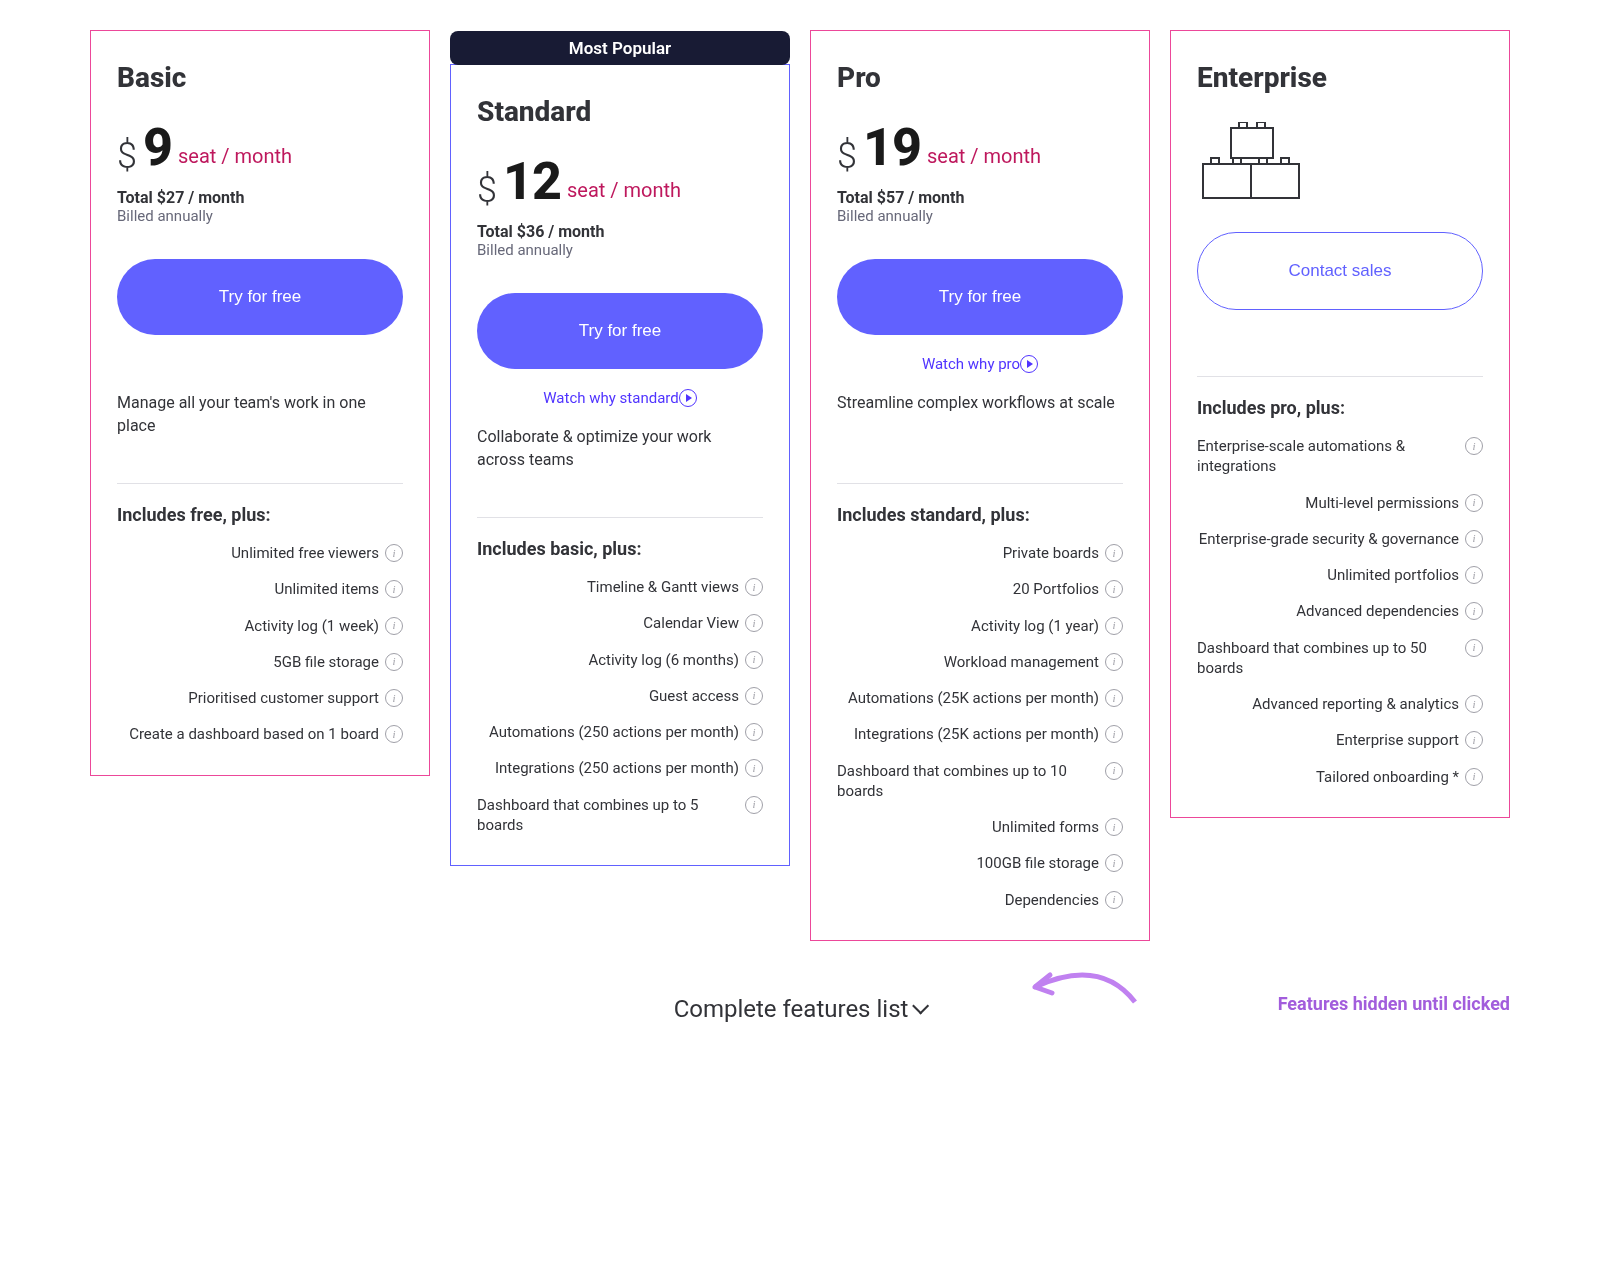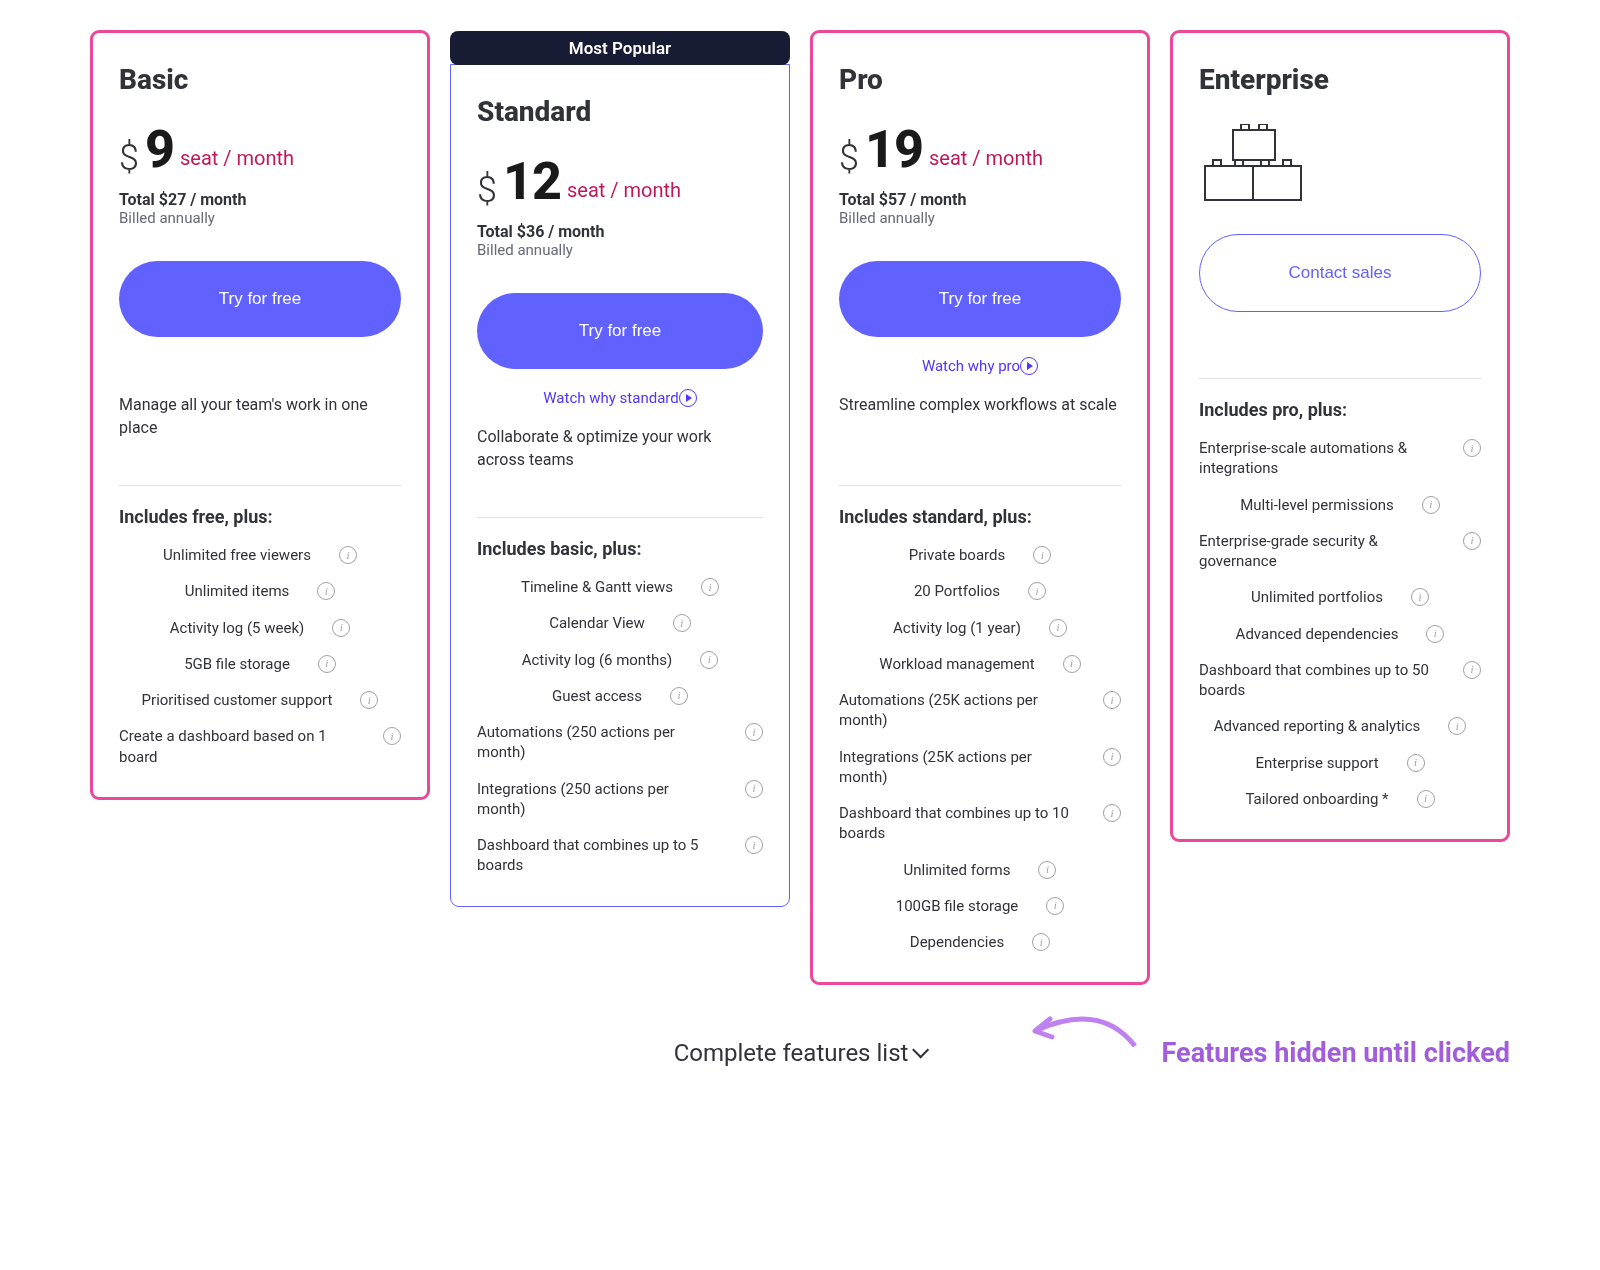--- a/index.html
+++ b/index.html
@@ -1,44 +1,44 @@
 <!DOCTYPE html>
 <html><head>
 <meta charset="utf-8">
 <style>
 * { box-sizing: border-box; margin: 0; padding: 0; }
 body { font-family: -apple-system, BlinkMacSystemFont, "Segoe UI", Roboto, Helvetica, Arial, sans-serif; background: #fff; padding: 30px 90px; width: 1600px; }
 .pricing-grid { display: grid; grid-template-columns: repeat(4, 1fr); gap: 20px; align-items: start; }
-.plan-card { border: 3px solid #ec4899; border-radius: 9px; padding: 30px 26px; background: #fff; position: relative; }
+.plan-card { border: 1px solid #ec4899; border-radius: 0; padding: 30px 26px; background: #fff; position: relative; }
 .plan-card.highlight { border: 1px solid #6161ff; border-top-left-radius: 0; border-top-right-radius: 0; }
 .popular-badge { position: absolute; top: -34px; left: -1px; right: -1px; background: #181b34; color: #fff; text-align: center; padding: 7px 0; font-size: 17px; font-weight: 600; border-top-left-radius: 12px; border-top-right-radius: 12px; border-radius: 8px; }
 .plan-title { font-size: 28px; font-weight: 800; color: #323338; margin-bottom: 28px; }
 .price-row { display: flex; align-items: flex-end; gap: 6px; margin-bottom: 14px; }
 .currency { font-size: 36px; font-weight: 300; color: #323338; line-height: 1; }
 .price { font-size: 52px; font-weight: 800; color: #1a1a1a; line-height: 1; letter-spacing: -1px; }
 .unit { font-size: 20px; color: #be185d; line-height: 1.2; margin-bottom: 6px; }
 .total { font-size: 16px; font-weight: 700; color: #323338; }
 .billed { font-size: 15px; color: #676879; margin-bottom: 34px; }
 .cta-btn { width: 100%; border: none; background: #6161ff; color: #fff; font-size: 17px; font-weight: 500; padding: 28px 0; border-radius: 999px; cursor: pointer; margin-bottom: 18px; }
 .cta-btn.outline { background: #fff; color: #6161ff; border: 1px solid #6161ff; }
 .watch-link { display: flex; align-items: center; justify-content: center; color: #5034ff; font-size: 15px; cursor: pointer; margin-bottom: 16px; min-height: 22px; }
 .watch-link.spacer { visibility: hidden; }
 .play-icon { width: 18px; height: 18px; border: 1.5px solid #5034ff; border-radius: 50%; display: inline-flex; align-items: center; justify-content: center; }
 .play-icon::after { content: ""; display: block; width: 0; height: 0; border-top: 4px solid transparent; border-bottom: 4px solid transparent; border-left: 6px solid #5034ff; margin-left: 2px; }
 .description { font-size: 16px; color: #323338; line-height: 1.45; min-height: 66px; }
 .divider { border: none; border-top: 1px solid #e1e1e6; margin: 26px 0 20px; }
 .includes-heading { font-size: 18px; font-weight: 700; color: #323338; margin-bottom: 18px; }
 .feature-list { list-style: none; display: flex; flex-direction: column; gap: 16px; }
-.feature-item { display: flex; justify-content: center; align-items: flex-start; gap: 28px; font-size: 15px; color: #323338; line-height: 1.35; }
+.feature-item { display: flex; justify-content: flex-end; align-items: flex-start; gap: 6px; font-size: 15px; color: #323338; line-height: 1.35; }
 .info-icon { flex: 0 0 18px; width: 18px; height: 18px; border: 1.3px solid #a0a0a8; border-radius: 50%; display: inline-flex; align-items: center; justify-content: center; font-size: 11px; color: #a0a0a8; font-style: italic; font-family: Georgia, serif; margin-top: 1px; }
 .illustration { margin-bottom: 28px; }
 .footer-row { position: relative; margin-top: 34px; height: 70px; }
 .complete-link { position: absolute; left: 50%; transform: translateX(-50%); font-size: 24px; color: #323338; cursor: pointer; display: flex; align-items: center; gap: 6px; margin-top: 20px; }
 .chevron-down { display: inline-block; width: 12px; height: 12px; border-right: 2px solid #323338; border-bottom: 2px solid #323338; transform: rotate(45deg); margin-top: -6px; }
-.annotation-text { position: absolute; right: 0; top: 18px; color: #a25ddc; font-size: 27px; font-weight: 700; }
+.annotation-text { position: absolute; right: 0; top: 18px; color: #a25ddc; font-size: 18px; font-weight: 700; }
 .annotation-arrow { position: absolute; right: 370px; top: -18px; }
 </style>
 </head>
 <body>
 
 <div class="pricing-grid">
 
   <div class="plan-card">
     <h2 class="plan-title">Basic</h2>
     <div class="price-row">
@@ -56,21 +56,21 @@
     <ul class="feature-list">
         <li class="feature-item">
           <span>Unlimited free viewers</span>
           <span class="info-icon">i</span>
         </li>
         <li class="feature-item">
           <span>Unlimited items</span>
           <span class="info-icon">i</span>
         </li>
         <li class="feature-item">
-          <span>Activity log (5 week)</span>
+          <span>Activity log (1 week)</span>
           <span class="info-icon">i</span>
         </li>
         <li class="feature-item">
           <span>5GB file storage</span>
           <span class="info-icon">i</span>
         </li>
         <li class="feature-item">
           <span>Prioritised customer support</span>
           <span class="info-icon">i</span>
         </li>

